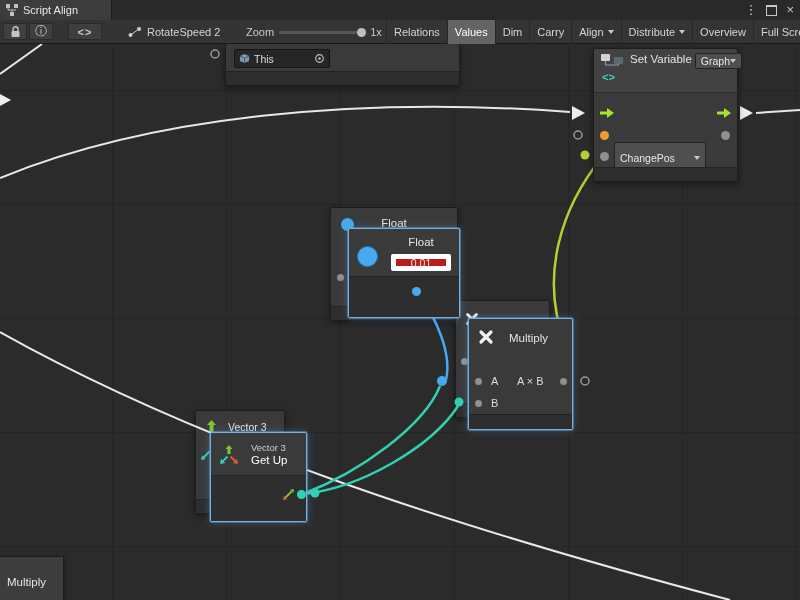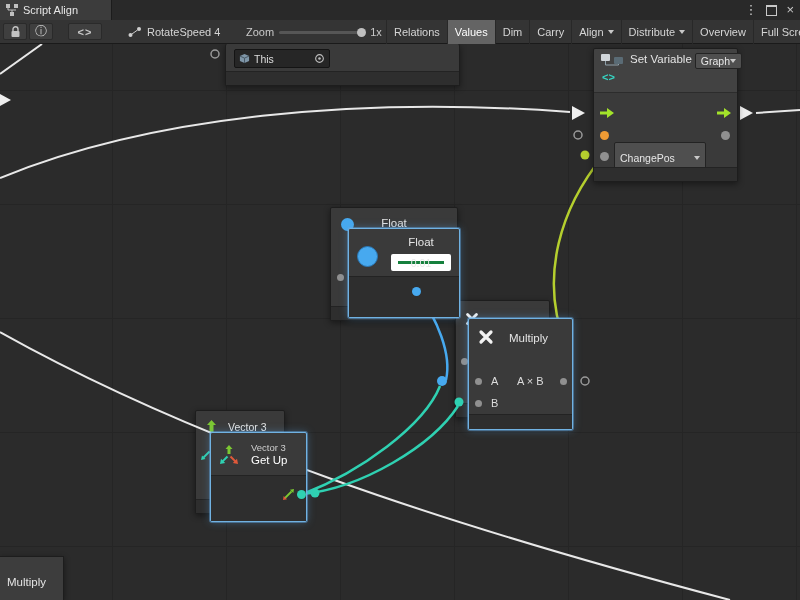--- a/index.html
+++ b/index.html
@@ -35,21 +35,21 @@
   .node.selected{border:1px solid #71b2e2;box-shadow:0 0 0 1px rgba(100,170,230,.45),0 0 8px rgba(90,160,220,.4);}
   .strip{position:absolute;left:0;right:0;bottom:0;background:#2e2e2e;border-top:1px solid #232323;}
   .ntitle{position:absolute;color:#e4e4e4;font-size:11.5px;white-space:nowrap;}
   .nsub{position:absolute;color:#cfcfcf;font-size:9.5px;white-space:nowrap;}
   .pdot{position:absolute;width:9px;height:9px;border-radius:50%;}
   .pdot.sm{width:7px;height:7px;}
   .gray{background:#909090}.orange{background:#ef9b34}.blue{background:#47a9ef}.teal{background:#2fd1b2}
   .abs{position:absolute;}
   .chip{background:#4f4f4f;border:1px solid #232323;border-radius:2px;font-size:10.5px;color:#e6e6e6;display:flex;align-items:center;justify-content:space-between;padding:0 5px;box-sizing:border-box;}
   .objfield{position:absolute;background:#262626;border:1px solid #141414;border-radius:2px;display:flex;align-items:center;gap:4px;padding:0 4px;box-sizing:border-box;color:#dddddd;font-size:10.5px;}
-  .valfield{position:absolute;background:#15803d;border:7px solid #ffffff;border-radius:2px;color:#e8e8e8;font-size:10.5px;display:flex;align-items:center;justify-content:center;box-sizing:border-box;}
+  .valfield{position:absolute;background:#b91c1c;border:5px solid #ffffff;border-radius:2px;color:#e8e8e8;font-size:10.5px;display:flex;align-items:center;justify-content:center;box-sizing:border-box;}
   .nheader-sv{position:absolute;left:0;top:0;right:0;height:44px;background:#424242;border-bottom:1px solid #2c2c2c;display:flex;gap:6px;padding:4px 6px;box-sizing:border-box;border-radius:2px 2px 0 0;}
   .portlabel{position:absolute;font-size:11px;color:#dcdcdc;}
 </style>
 </head>
 <body>
 
 <div id="app">
 
   <div id="tabbar">
     <div id="tab">
@@ -80,21 +80,21 @@
     </div>
     <div class="tbtn" style="left:68px;width:34px;">
       <span style="color:#c8c8c8;font-weight:bold;letter-spacing:1px;">&lt;&gt;</span>
     </div>
     <div class="abs" style="left:128px;top:0;height:24px;display:flex;align-items:center;gap:5px;">
       <svg width="14" height="12" viewBox="0 0 14 12">
           <circle cx="2.5" cy="9" r="2" fill="#cfcfcf"></circle>
           <circle cx="11" cy="3" r="2" fill="#cfcfcf"></circle>
           <path d="M4 8 L9.5 4" stroke="#cfcfcf"></path>
         </svg>
-      <span style="color:#d5d5d5;">RotateSpeed 4</span>
+      <span style="color:#d5d5d5;">RotateSpeed 2</span>
     </div>
     <div id="zoomwrap">
       <span style="color:#c9c9c9;">Zoom</span>
       <div id="zoomtrack">
         <span id="zoomknob"></span>
       </div>
       <span style="color:#c9c9c9;">1x</span>
     </div>
     <div id="viewbtns">
       <div class="vbtn">

